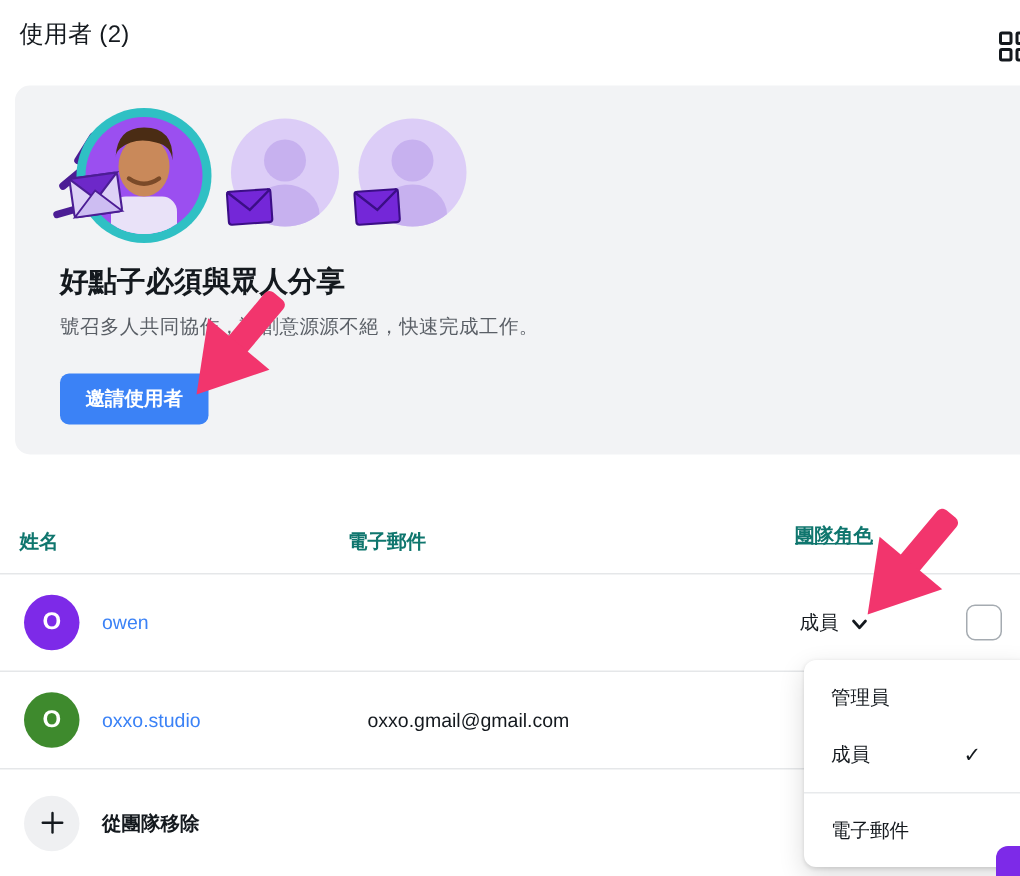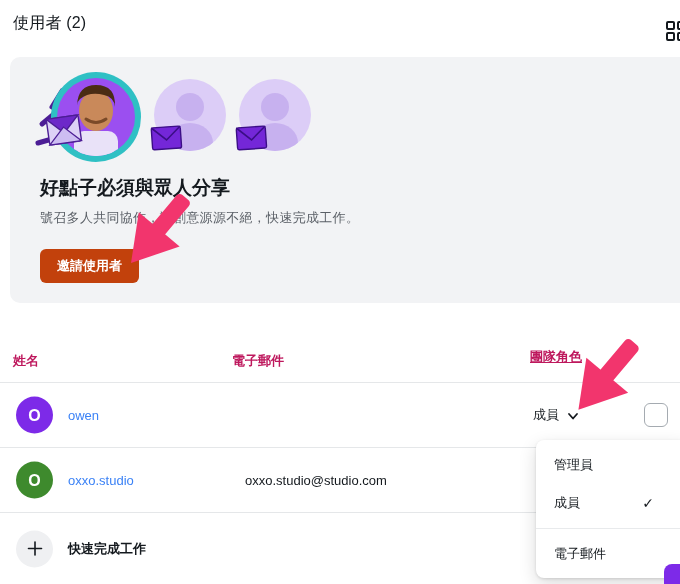--- a/index.html
+++ b/index.html
@@ -16,29 +16,29 @@
   
   .banner {
     position:absolute; left:10px; right:-12px; top:57px; height:246px;
     background:#f2f3f5; border-radius:10px;
   }
   .illustration { position:absolute; left:20px; top:12px; width:300px; height:100px; }
   .banner-heading { position:absolute; left:30px; top:118px; font-size:19px; font-weight:700; color:#14191e; }
   .banner-subtext { position:absolute; left:30px; top:152px; font-size:13px; color:#5a5f66; letter-spacing:.3px; }
   .invite-button {
     position:absolute; left:30px; top:192px; height:34px; padding:0 17px;
-    background:#c2410c; color:#ffffff; font-size:13px; font-weight:600;
+    background:#3b82f6; color:#ffffff; font-size:13px; font-weight:600;
     border:none; border-radius:6px; cursor:pointer;
     font-family:"Liberation Sans","DejaVu Sans",sans-serif;
   }
   
   .table { position:absolute; left:0; right:0; top:330px; }
   .thead {
     position:relative; height:53px; border-bottom:1px solid #e5e7e9;
-    font-size:13px; font-weight:600; color:#be185d;
+    font-size:13px; font-weight:600; color:#0f766e;
   }
   .th-name  { position:absolute; left:13px;  top:22px; }
   .th-email { position:absolute; left:232px; top:22px; }
   .th-role  { position:absolute; left:530px; top:18px;text-decoration:underline; }
   .trow { position:relative; height:65px; border-bottom:1px solid #e5e7e9; }
   .trow.no-border { border-bottom:none; height:71px; }
   .avatar {
     position:absolute; left:16px; top:50%; transform:translateY(-50%);
     width:37px; height:37px; border-radius:50%;
     display:flex; align-items:center; justify-content:center;
@@ -189,33 +189,33 @@
           <polyline points="2,4 6,8.5 10,4"></polyline>
         </svg>
       </span>
     </span>
     <span class="row-checkbox"></span>
   </div>
 
   <div class="trow">
     <div class="avatar green">O</div>
     <span class="cell-name">oxxo.studio</span>
-    <span class="cell-email">oxxo.studio@studio.com</span>
+    <span class="cell-email">oxxo.gmail@gmail.com</span>
   </div>
 
   <div class="trow no-border">
     <span class="invite-circle">
       <span class="plus-icon">
         <svg width="16" height="16" viewBox="0 0 16 16" stroke="#14191e" stroke-width="1.6" stroke-linecap="round">
           <line x1="8" y1="1.5" x2="8" y2="14.5"></line>
           <line x1="1.5" y1="8" x2="14.5" y2="8"></line>
         </svg>
       </span>
     </span>
-    <span class="invite-label">快速完成工作</span>
+    <span class="invite-label">從團隊移除</span>
   </div>
 </div>
 
 <div class="dropdown">
   <div class="dropdown-item">
     <span>管理員</span>
   </div>
   <div class="dropdown-item">
     <span>成員</span>
     <span class="check">✓</span>

